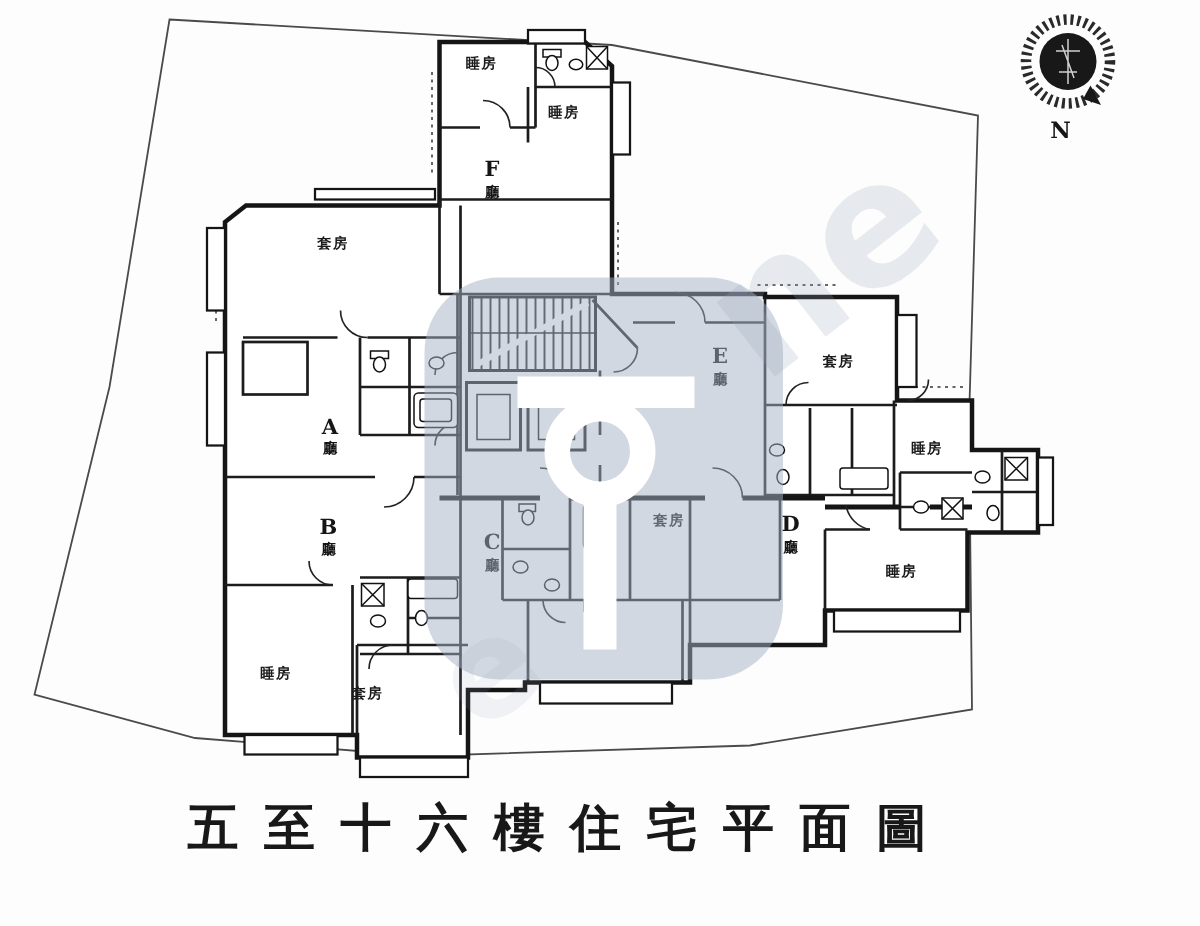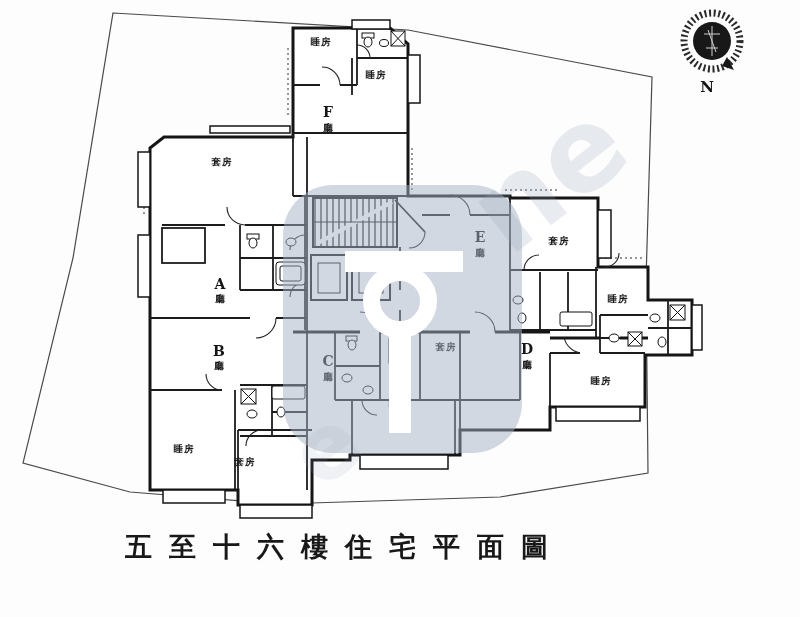--- a/index.html
+++ b/index.html
@@ -25,21 +25,21 @@
     font-family:"DejaVu Sans",sans-serif;font-weight:bold;font-size:115px;
     color:rgba(152,164,186,0.22);transform:rotate(-38deg);pointer-events:none;
   }
   .wm-frag2{
     position:absolute;left:295px;top:395px;
     font-family:"DejaVu Sans",sans-serif;font-weight:bold;font-size:90px;
     color:rgba(152,164,186,0.13);transform:rotate(-38deg);pointer-events:none;
   }
   .caption{
     position:absolute;left:125px;top:529px;
-    font-family:"DejaVu Serif",serif;font-weight:bold;font-size:27px;
+    font-family:"DejaVu Serif",serif;font-weight:bold;font-size:34px;
     letter-spacing:17px;color:#181818;white-space:nowrap;
   }
 </style>
 </head>
 <body>
 
 <div id="stage">
 
   <svg width="800" height="617" viewBox="0 0 800 617">
     <defs>

